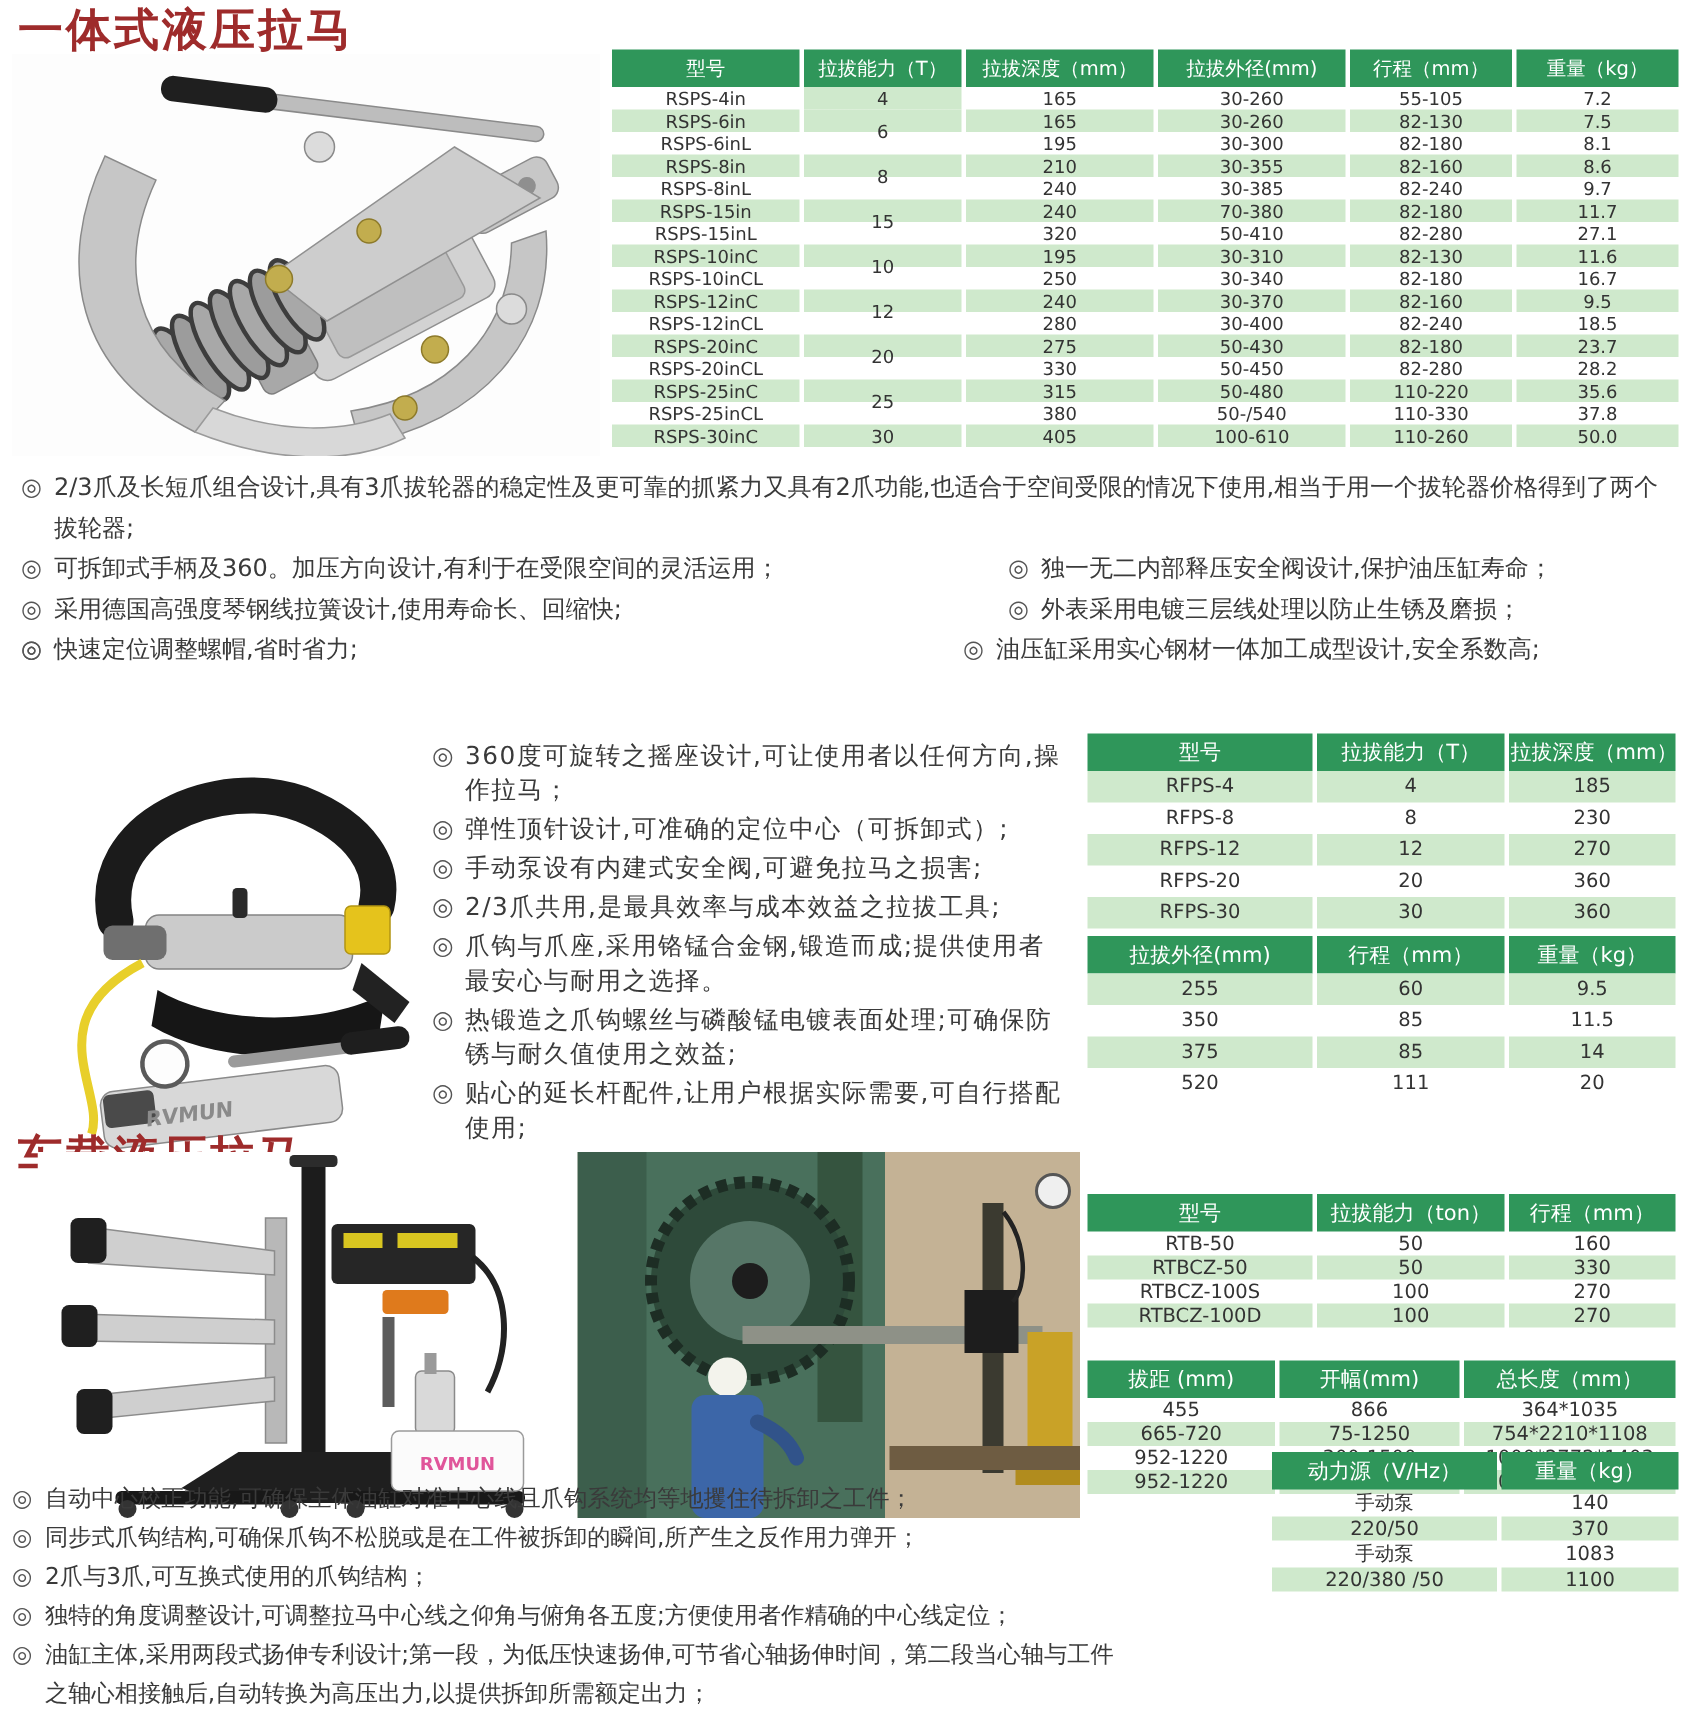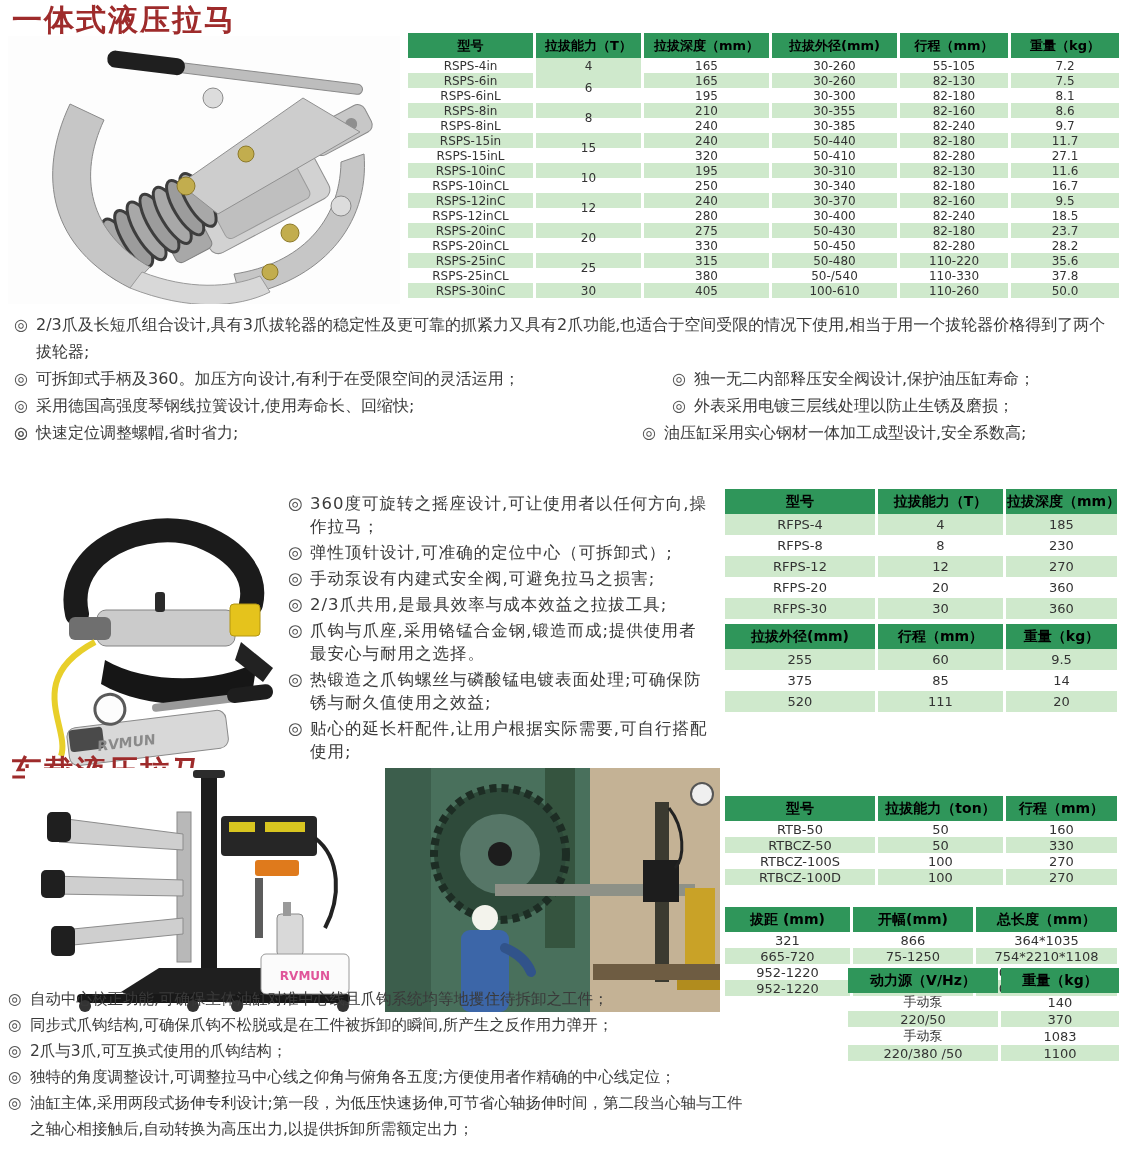--- a/index.html
+++ b/index.html
@@ -7,21 +7,21 @@
         font-family:"DejaVu Sans",sans-serif;color:var(--text,#333);}
 
   .sec-title{position:absolute;margin:0;font-size:30px;font-weight:bold;
              color:var(--accent,#9e2b2b);letter-spacing:2px;white-space:nowrap;}
   #title1{left:12px;top:0;}
   #title2{left:12px;top:456px;}
   #title3{left:12px;top:751px;}
 
   
   table.spec{position:absolute;border-collapse:separate;border-spacing:3px 0;table-layout:fixed;}
-  table.spec th{background:var(--green,#2f965a);color:#000000;font-weight:bold;text-align:center;
+  table.spec th{background:var(--green,#2f965a);color:#ffffff;font-weight:normal;text-align:center;
                 font-size:13px;height:25px;padding:0 1px;overflow:hidden;white-space:nowrap;}
   table.spec td{text-align:center;color:var(--text,#333);padding:0 1px;overflow:hidden;white-space:nowrap;}
   .s-even tbody tr:nth-child(even) td{background:var(--stripe,#cfe9cc);}
   .s-odd  tbody tr:nth-child(odd)  td{background:var(--stripe,#cfe9cc);}
   table.spec td.cap1{background:var(--stripe,#cfe9cc) !important;}
   table.spec td.cap2{background:linear-gradient(var(--stripe,#cfe9cc) 50%, #fff 50%) !important;}
 
   #table1{left:405px;top:33px;width:717px;}
   #table1 td{font-size:12px;height:15px;}
   #table2a{left:722px;top:489px;width:398px;}
@@ -161,21 +161,21 @@
           <td>RSPS-8inL</td>
           <td>240</td>
           <td>30-385</td>
           <td>82-240</td>
           <td>9.7</td>
         </tr>
         <tr>
           <td>RSPS-15in</td>
           <td rowspan="2" class="cap2">15</td>
           <td>240</td>
-          <td>50-440</td>
+          <td>70-380</td>
           <td>82-180</td>
           <td>11.7</td>
         </tr>
         <tr>
           <td>RSPS-15inL</td>
           <td>320</td>
           <td>50-410</td>
           <td>82-280</td>
           <td>27.1</td>
         </tr>
@@ -357,20 +357,25 @@
           <th>重量（kg）</th>
         </tr>
       </thead>
       <tbody>
         <tr>
           <td>255</td>
           <td>60</td>
           <td>9.5</td>
         </tr>
         <tr>
+          <td>350</td>
+          <td>85</td>
+          <td>11.5</td>
+        </tr>
+        <tr>
           <td>375</td>
           <td>85</td>
           <td>14</td>
         </tr>
         <tr>
           <td>520</td>
           <td>111</td>
           <td>20</td>
         </tr>
       </tbody>
@@ -488,21 +493,21 @@
       </colgroup>
       <thead>
         <tr>
           <th>拔距 (mm)</th>
           <th>开幅(mm)</th>
           <th>总长度（mm）</th>
         </tr>
       </thead>
       <tbody>
         <tr>
-          <td>321</td>
+          <td>455</td>
           <td>866</td>
           <td>364*1035</td>
         </tr>
         <tr>
           <td>665-720</td>
           <td>75-1250</td>
           <td>754*2210*1108</td>
         </tr>
         <tr>
           <td>952-1220</td>

